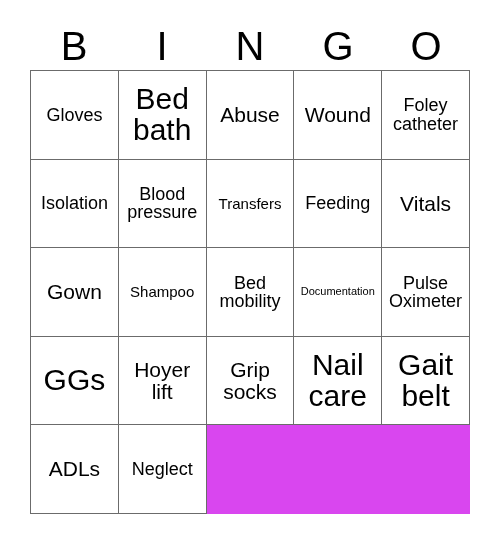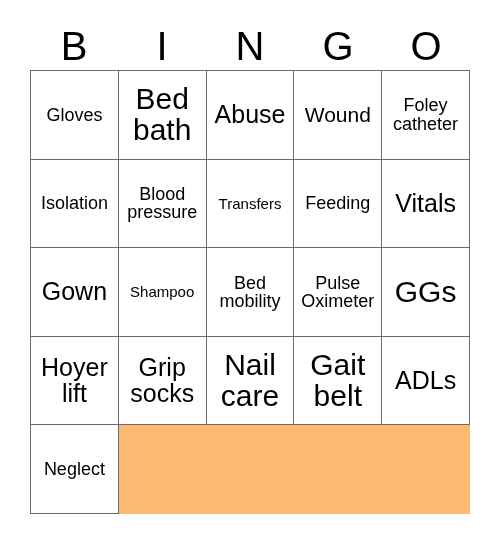--- a/index.html
+++ b/index.html
@@ -51,21 +51,21 @@
     position: absolute;
     left: 30px;
     top: 70px;
     width: 440px;
     height: 444px;
     display: grid;
     grid-template-columns: repeat(5, 1fr);
     grid-template-rows: repeat(5, 1fr);
     border-top: 1.5px solid #6b6b6b;
     border-left: 1.5px solid #6b6b6b;
-    background: #fdba74;
+    background: #d946ef;
   }
 
   .cell {
     border-right: 1.5px solid #6b6b6b;
     border-bottom: 1.5px solid #6b6b6b;
     display: flex;
     align-items: center;
     justify-content: center;
     text-align: center;
     padding: 2px 3px;
@@ -81,21 +81,21 @@
     word-break: normal;
     overflow-wrap: break-word;
     hyphens: none;
   }
 
   
   .fs-xs   { font-size: 11px; }
   .fs-sm   { font-size: 15px; }
   .fs-md   { font-size: 18px; }
   .fs-lg   { font-size: 21px; }
-  .fs-xl   { font-size: 25px; }
+  .fs-xl   { font-size: 21px; }
   .fs-xxl  { font-size: 30px; }
 </style>
 </head>
 <body>
 
 <div id="card">
 
   <div id="header-row">
     <div class="header-letter">B</div>
     <div class="header-letter">I</div>
@@ -138,20 +138,23 @@
       <div class="cell">
         <span class="cell-text fs-xl">Gown</span>
       </div>
       <div class="cell">
         <span class="cell-text fs-sm">Shampoo</span>
       </div>
       <div class="cell">
         <span class="cell-text fs-md">Bed<br>mobility</span>
       </div>
       <div class="cell">
+        <span class="cell-text fs-xs">Documentation</span>
+      </div>
+      <div class="cell">
         <span class="cell-text fs-md">Pulse<br>Oximeter</span>
       </div>
       <div class="cell">
         <span class="cell-text fs-xxl">GGs</span>
       </div>
       <div class="cell">
         <span class="cell-text fs-xl">Hoyer<br>lift</span>
       </div>
       <div class="cell">
         <span class="cell-text fs-xl">Grip<br>socks</span>

